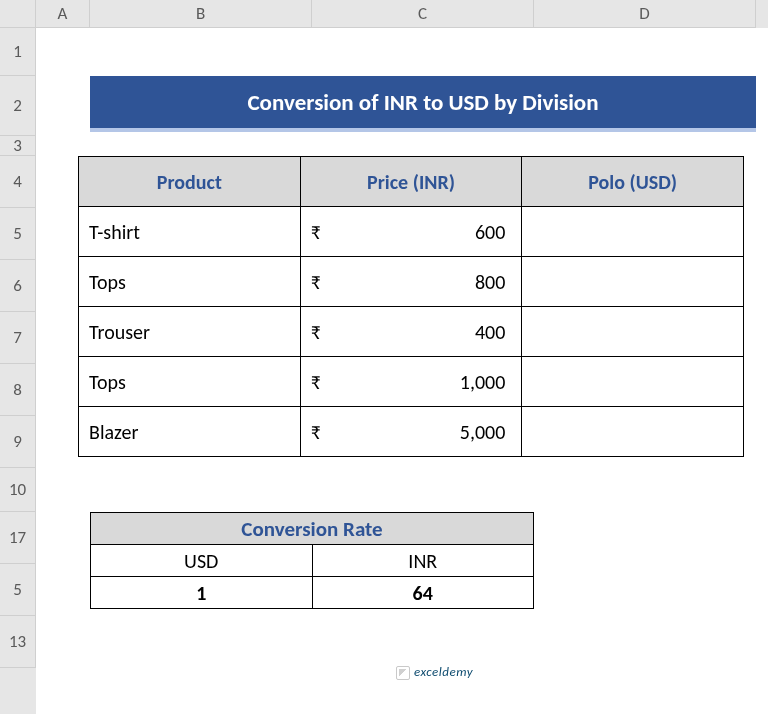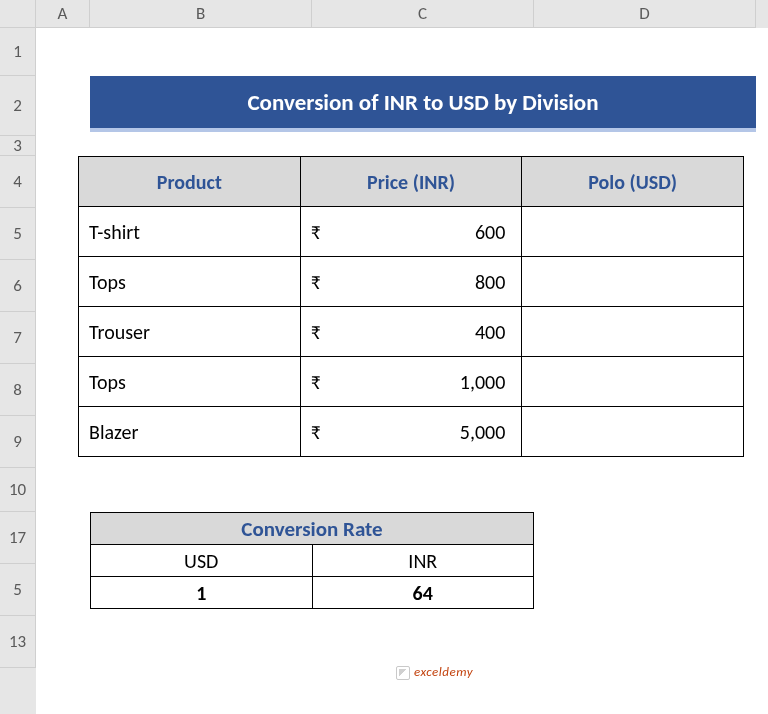--- a/index.html
+++ b/index.html
@@ -154,21 +154,21 @@
     background: #ffffff;
   }
   .conv .val-row td {
     font-weight: bold;
     background: #ffffff;
   }
 
   
   .watermark {
     position: absolute;
-    color: #c2410c;
+    color: #0c4a6e;
     font-size: 13px;
     font-style: italic;
     letter-spacing: 0.5px;
   }
   .watermark .logo {
     display:inline-block;
     width:14px;height:14px;
     border:1px solid #c9c9c9;
     border-radius:2px;
     margin-right:4px;

